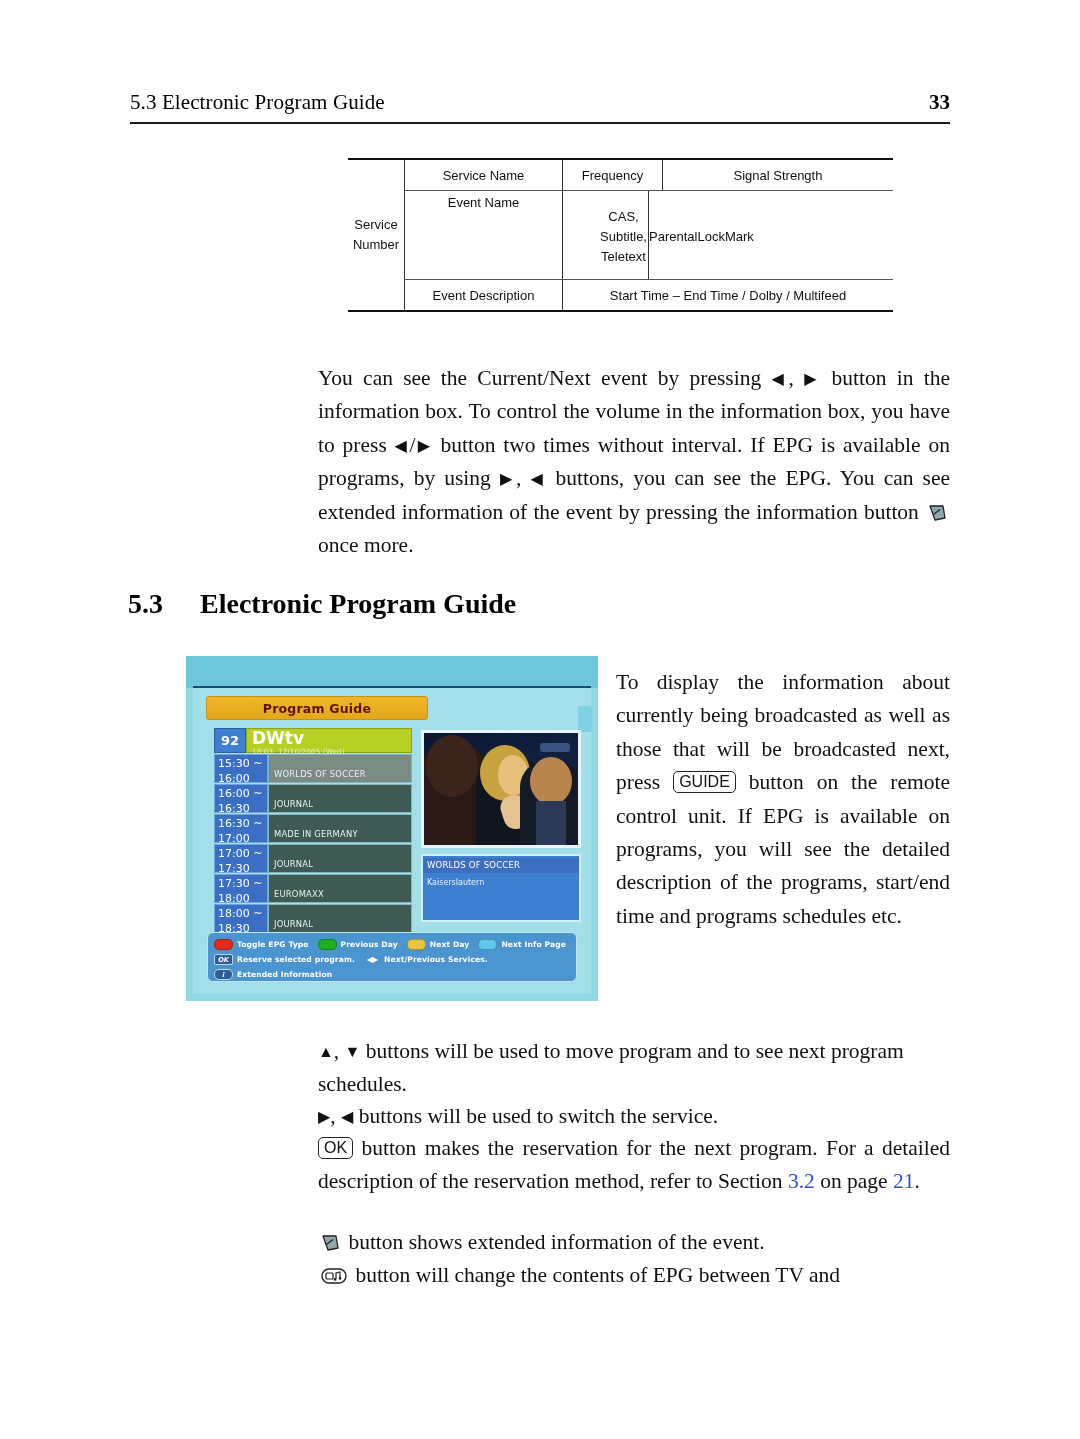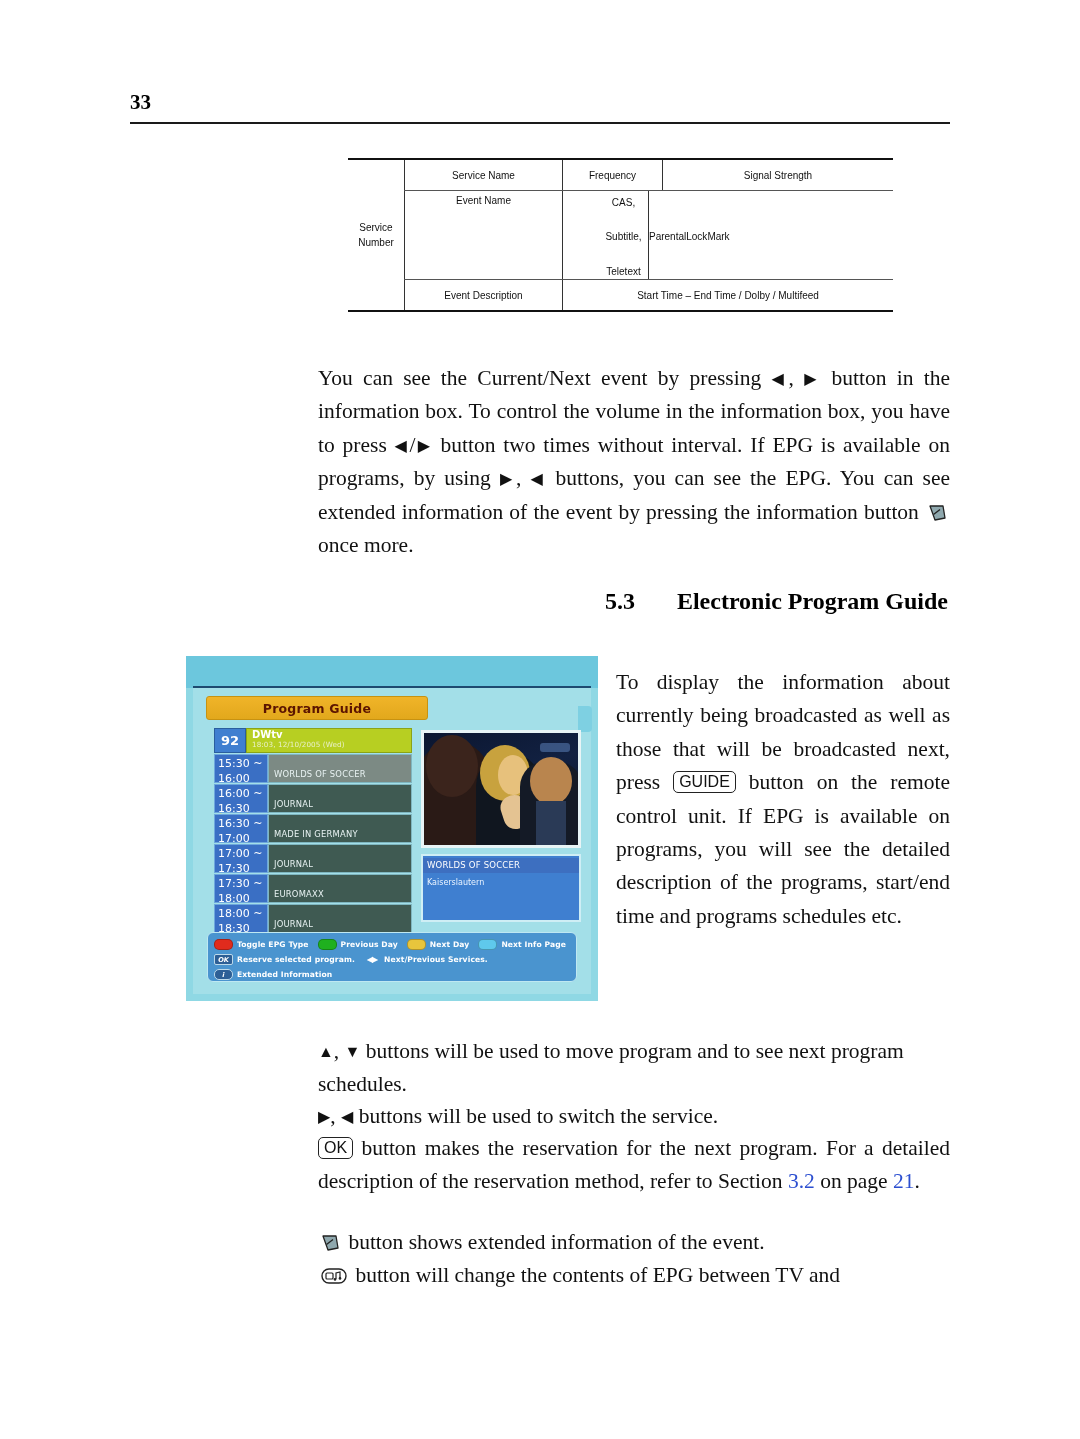--- a/index.html
+++ b/index.html
@@ -38,21 +38,21 @@
     border-top: 2.2px solid #1a1a1a;
   }
 
   
   .schematic {
     position: absolute;
     left: 348px;
     top: 158px;
     width: 545px;
     font-family: "Liberation Sans", "DejaVu Sans", sans-serif;
-    font-size: 10px;
+    font-size: 13px;
     color: #111;
   }
   .schematic .rule-heavy { height: 0; border-top: 2.6px solid #111; }
   .sch-row { display: flex; }
 
   .cell {
     display: flex;
     align-items: center;
     justify-content: center;
     text-align: center;
@@ -72,21 +72,21 @@
     width: 489px;
     height: 0;
     border-top: 1.1px solid #555;
   }
 
   
   .r2 { height: 88px; }
   .r2 .c-svcnum { width: 56px; flex-direction: column; line-height: 1.55; }
   .r2 .c-event  { width: 158px; align-items: flex-start; padding-top: 4px; justify-content: center; }
   .r2 .c-time   { width: 100px; flex-direction: column; align-items: center; padding-top: 4px; justify-content: flex-start; line-height: 1.55;}
-  .r2 .c-cas    { width: 86px;  flex-direction: column; align-items: center; padding-top: 4px; justify-content: space-between; line-height: 1.55; padding-left: 36px;}
+  .r2 .c-cas    { width: 86px;  flex-direction: column; align-items: center; padding-top: 4px; justify-content: center; line-height: 1.55; padding-left: 36px;}
   .r2 .c-par    { width: 145px; flex-direction: row; align-items: center; padding-top: 4px; justify-content: flex-start; line-height: 1.55;}
 
   .r2-underline {
     margin-left: 56px;
     width: 489px;
     height: 0;
     border-top: 1.1px solid #555;
   }
 
   
@@ -110,23 +110,22 @@
   }
   .tri { font-size: 16px; vertical-align: 1px; letter-spacing: 0; }
 
   
   .section-heading {
     position: absolute;
     left: 128px;
     top: 588px;
     width: 820px;
     font-weight: bold;
-    font-size: 24px;
+    font-size: 28px;
     display: flex;
-    justify-content: flex-end;
   }
   .section-heading .sec-num { width: 72px; }
 
   
   #para-guide {
     left: 616px;
     top: 666px;
     width: 334px;
     font-size: 21.5px;
     line-height: 33.4px;
@@ -242,21 +241,21 @@
     box-sizing: border-box;
   }
   .epg-chinfo {
     flex: 1;
     background: #b7cf22;
     border: 1px solid #8ba316;
     box-sizing: border-box;
     padding: 1px 4px 0 5px;
     line-height: 1.05;
   }
-  .epg-chname { color: #ffffff; font-weight: bold; font-size: 10px; }
+  .epg-chname { color: #ffffff; font-weight: bold; font-size: 17px; }
   .epg-chdate { color: #e9f0c9; font-size: 7.2px; letter-spacing: .1px; }
 
   
   .epg-grid {
     position: absolute;
     left: 21px; top: 66px;
     width: 198px;
   }
   .epg-srow { display: flex; height: 29px; margin-bottom: 1px; }
   .epg-slot {
@@ -371,20 +370,21 @@
   .pill-lr {
     color:#ffffff; font-size:8px; letter-spacing:-1px;
     display:flex; align-items:center; justify-content:center;
     width: 16px; height: 9px;
   }
 </style>
 </head>
 <body>
 
 <div class="page-header">
+  <div class="hdr-title">5.3 Electronic Program Guide</div>
   <div class="hdr-page">33</div>
 </div>
 <div class="header-rule"></div>
 
 <div class="schematic">
   <div class="rule-heavy"></div>
 
   <div class="sch-row r1">
     <div class="cell c-blank"></div>
     <div class="cell c-name vline">Service Name</div>

